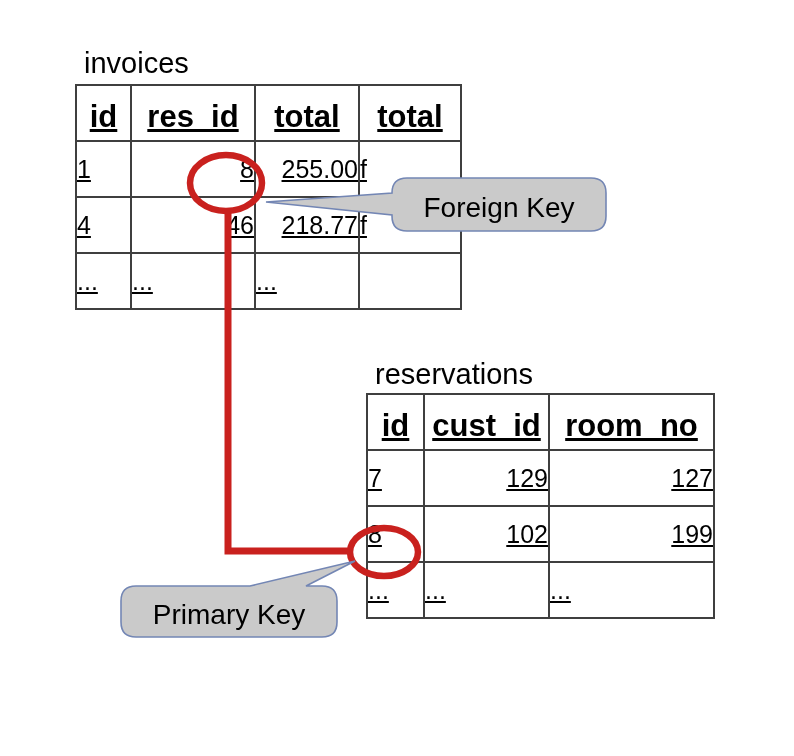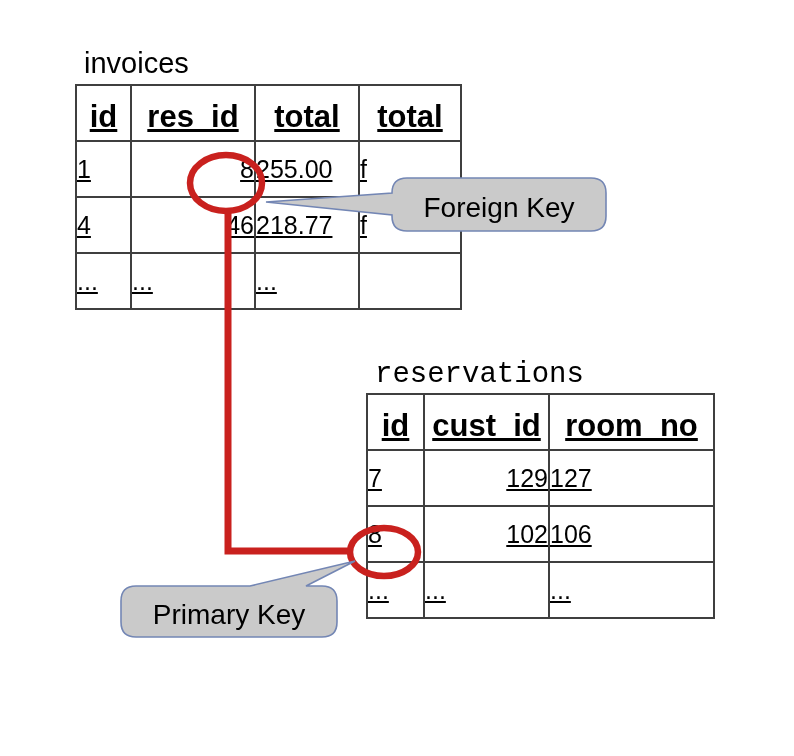--- a/index.html
+++ b/index.html
@@ -12,21 +12,21 @@
     overflow:hidden;
   }
   .tbl-title{
     position:absolute;
     font-size:29px;
     line-height:1.1;
     color:#000;
     white-space:nowrap;
   }
   #invoices-title{left:84px;top:48px;}
-  #reservations-title{left:375px;top:359px;font-family:Liberation Mono, monospace;}
+  #reservations-title{left:375px;top:359px;}
 
   table.dbtable{
     position:absolute;
     border-collapse:collapse;
     table-layout:fixed;
   }
   #invoices-table{left:75px;top:84px;width:385px;}
   #reservations-table{left:366px;top:393px;width:347px;}
 
   .dbtable th,.dbtable td{
@@ -45,21 +45,21 @@
   }
   .dbtable td{
     font-size:25px;
     font-weight:normal;
     vertical-align:middle;
   }
   .h-left{text-align:left;padding-left:9px;}
   .c-left{text-align:left;padding-left:9px;}
   .c-left2{text-align:left;padding-left:13px;}
   .c-right{text-align:right;padding-right:27px;}
-  .c-center{text-align:left;}
+  .c-center{text-align:right;}
   .c-dots{text-align:left;padding-left:12px;}
 
   svg.overlay{
     position:absolute;
     left:0;top:0;
     pointer-events:none;
   }
   svg.overlay text{
     font-family:"Liberation Sans","DejaVu Sans",sans-serif;
     font-size:28px;
@@ -124,21 +124,21 @@
       <th>room_no</th>
     </tr>
     <tr>
       <td class="c-left">7</td>
       <td class="c-right">129</td>
       <td class="c-center">127</td>
     </tr>
     <tr>
       <td class="c-left">8</td>
       <td class="c-right">102</td>
-      <td class="c-center">106</td>
+      <td class="c-center">199</td>
     </tr>
     <tr>
       <td class="c-dots">...</td>
       <td class="c-dots">...</td>
       <td class="c-dots">...</td>
     </tr>
   </tbody>
     </table>
 
   <svg class="overlay" width="794" height="756" viewBox="0 0 794 756">

